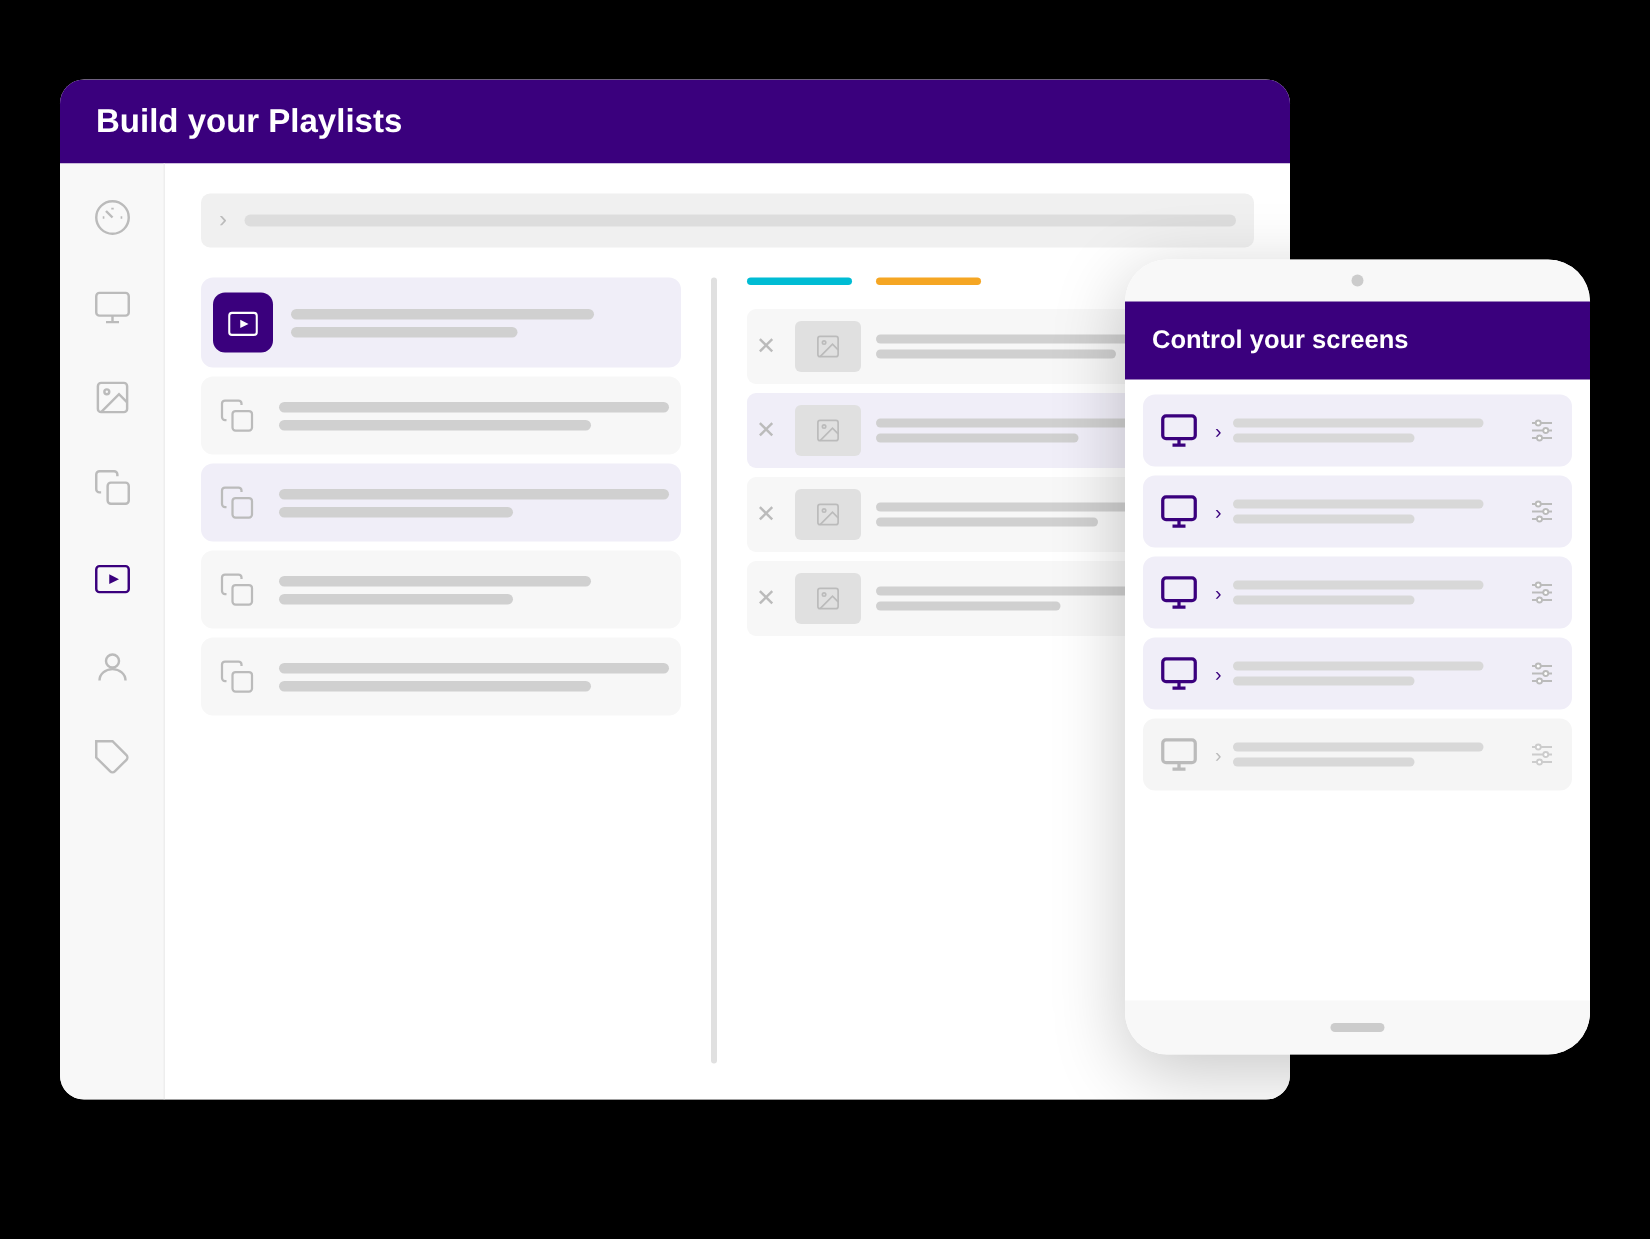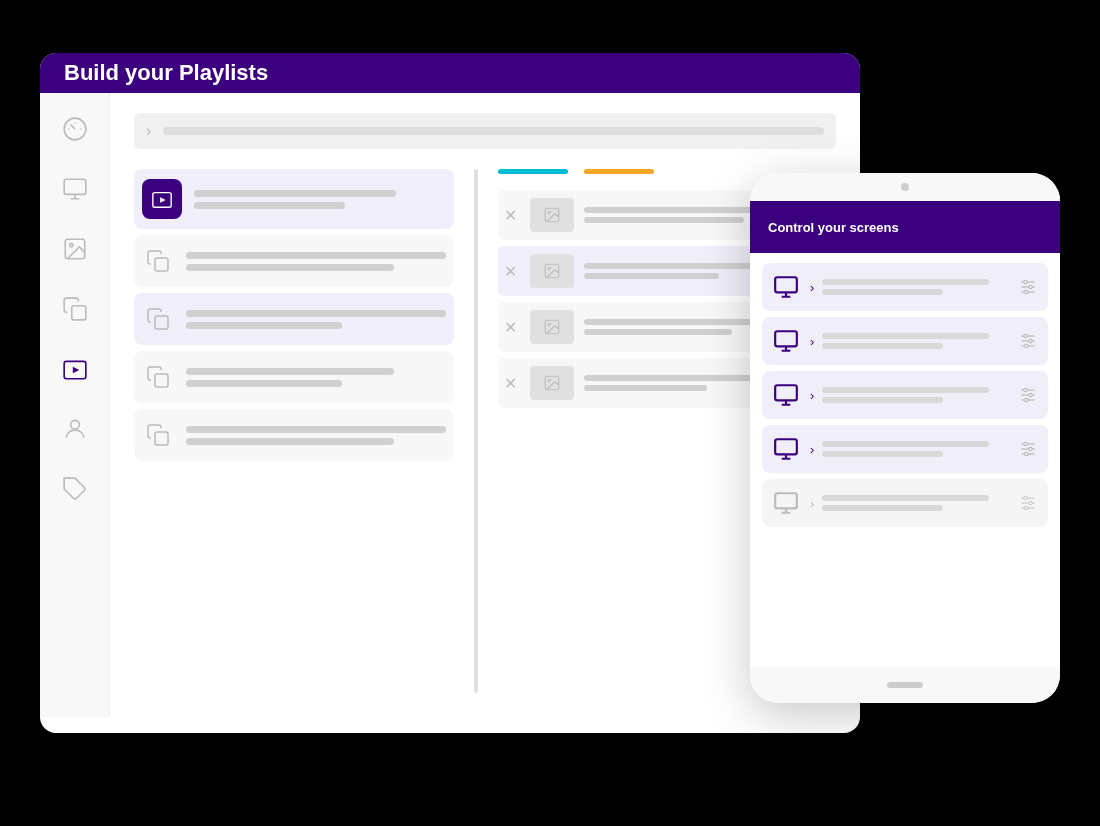--- a/index.html
+++ b/index.html
@@ -28,21 +28,21 @@
       width: 820px;
       height: 680px;
       background: #fff;
       border-radius: 16px;
       box-shadow: 0 8px 40px rgba(0,0,0,0.18);
       overflow: hidden;
     }
 
     .desktop-card-header {
       background: #3a007d;
-      height: 40px;
+      height: 56px;
       display: flex;
       align-items: center;
       padding: 0 24px;
     }
 
     .desktop-card-header-title {
       color: #fff;
       font-size: 22px;
       font-weight: 700;
     }
@@ -306,21 +306,21 @@
     .mobile-header {
       background: #3a007d;
       height: 52px;
       display: flex;
       align-items: center;
       padding: 0 18px;
     }
 
     .mobile-header-title {
       color: #fff;
-      font-size: 13px;
+      font-size: 17px;
       font-weight: 700;
     }
 
     .mobile-list {
       flex: 1;
       padding: 10px 12px;
       display: flex;
       flex-direction: column;
       gap: 6px;
       overflow: hidden;

